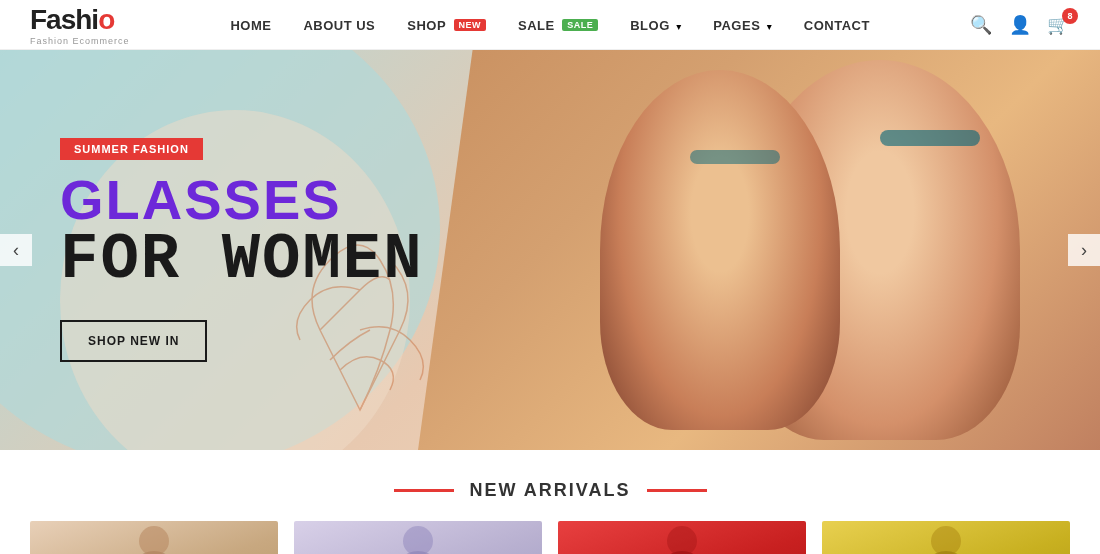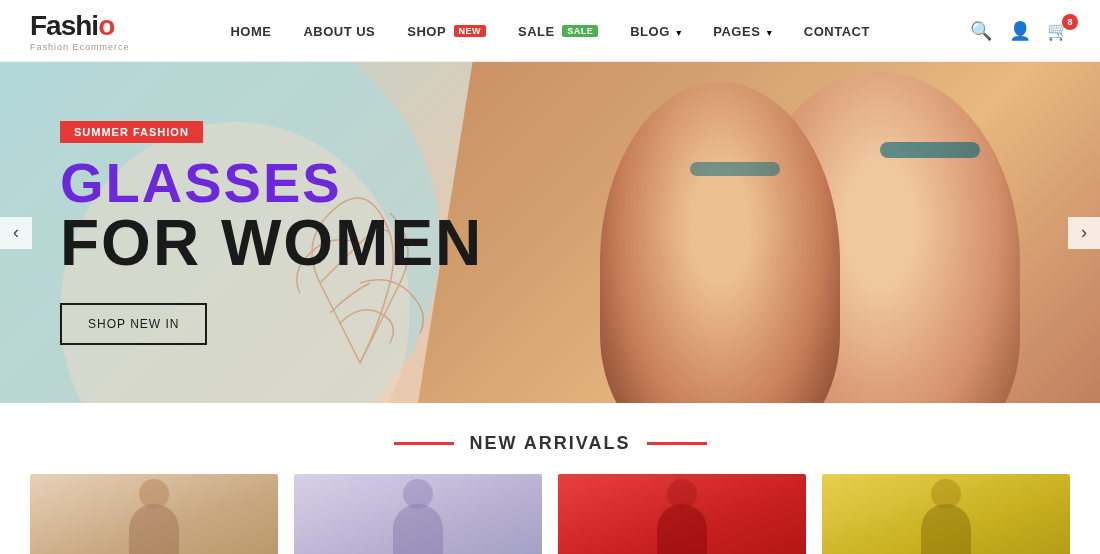--- a/index.html
+++ b/index.html
@@ -4,21 +4,21 @@
   <style>
     * { margin: 0; padding: 0; box-sizing: border-box; }
     body { font-family: Arial, sans-serif; width: 1100px; overflow-x: hidden; background: #fff; }
 
     
     .navbar {
       display: flex;
       align-items: center;
       justify-content: space-between;
       padding: 0 30px;
-      height: 62px;
+      height: 50px;
       background: #fff;
       border-bottom: 1px solid #eee;
       position: relative;
       z-index: 10;
     }
     .logo-area {
       display: flex;
       align-items: center;
     }
     .logo-text {
@@ -91,21 +91,21 @@
     }
     .chevron {
       font-size: 10px;
       margin-left: 2px;
     }
 
     
     .hero {
       position: relative;
       width: 1100px;
-      height: 341px;
+      height: 400px;
       overflow: hidden;
     }
     .hero-bg {
       position: absolute;
       top: 0; left: 0;
       width: 100%; height: 100%;
       background: linear-gradient(135deg, #b2d8d8 0%, #e8c9b0 50%, #f5dfc0 100%);
     }
     
     .hero-blob {
@@ -175,20 +175,21 @@
       letter-spacing: 2px;
     }
     .hero-title2 {
       font-size: 64px;
       font-weight: 900;
       color: #1a1a1a;
       line-height: 1;
       text-transform: uppercase;
       letter-spacing: 2px;
       margin-bottom: 28px;
+      font-family: Liberation Mono, monospace;
     }
     .hero-buttons {
       display: flex;
       gap: 14px;
     }
     .btn-read-more {
       background: #1a1a1a;
       color: #fff;
       border: none;
       padding: 12px 26px;
@@ -197,21 +198,21 @@
       letter-spacing: 1px;
       cursor: pointer;
       text-transform: uppercase;
     }
     .btn-shop-new {
       background: transparent;
       color: #1a1a1a;
       border: 2px solid #1a1a1a;
       padding: 12px 26px;
       font-size: 12px;
-      font-weight: normal;
+      font-weight: bold;
       letter-spacing: 1px;
       cursor: pointer;
       text-transform: uppercase;
     }
 
     
     .slider-arrow {
       position: absolute;
       top: 50%;
       transform: translateY(-50%);

